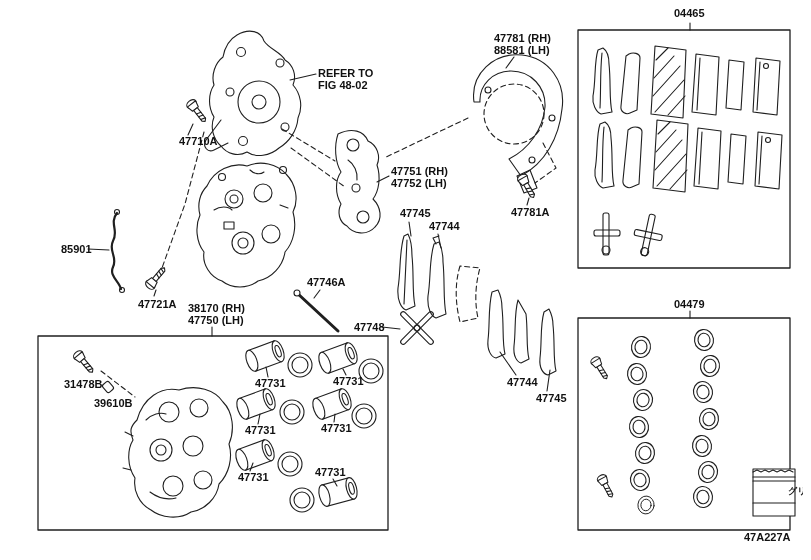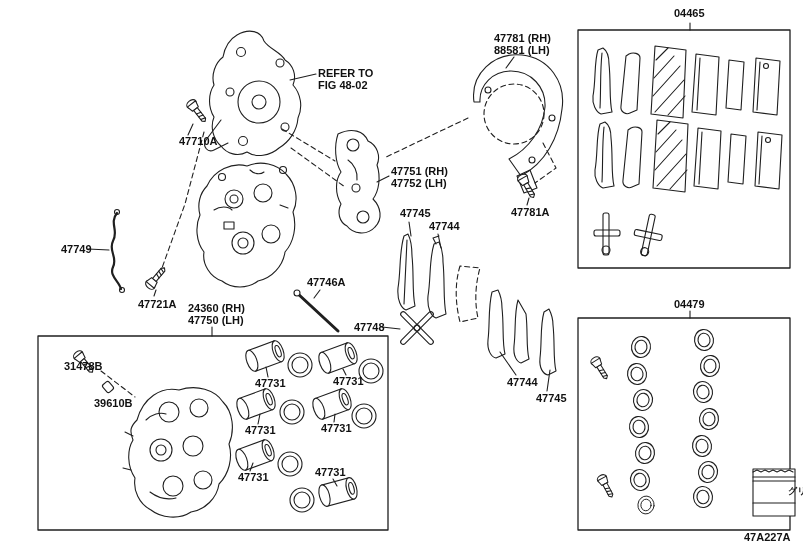--- a/index.html
+++ b/index.html
@@ -274,36 +274,36 @@
   <div class="lbl" style="left:179px;top:136px">47710A</div>
 
   <div class="lbl" style="left:391px;top:166px">
     <div>47751 (RH)</div>
     <div>47752 (LH)</div>
   </div>
 
   <div class="lbl" style="left:511px;top:207px">47781A</div>
   <div class="lbl" style="left:400px;top:208px">47745</div>
   <div class="lbl" style="left:429px;top:221px">47744</div>
-  <div class="lbl" style="left:61px;top:244px">47749</div>
+  <div class="lbl" style="left:61px;top:244px">85901</div>
   <div class="lbl" style="left:138px;top:299px">47721A</div>
 
   <div class="lbl" style="left:188px;top:303px">
-    <div>24360 (RH)</div>
+    <div>38170 (RH)</div>
     <div>47750 (LH)</div>
   </div>
 
   <div class="lbl" style="left:307px;top:277px">47746A</div>
   <div class="lbl" style="left:354px;top:322px">47748</div>
   <div class="lbl" style="left:507px;top:377px">47744</div>
   <div class="lbl" style="left:536px;top:393px">47745</div>
 
   <div class="lbl" style="left:674px;top:299px">04479</div>
 
-  <div class="lbl" style="left:64px;top:361px">31478B</div>
+  <div class="lbl" style="left:64px;top:379px">31478B</div>
   <div class="lbl" style="left:94px;top:398px">39610B</div>
 
   <div class="lbl" style="left:255px;top:378px">47731</div>
   <div class="lbl" style="left:333px;top:376px">47731</div>
   <div class="lbl" style="left:245px;top:425px">47731</div>
   <div class="lbl" style="left:321px;top:423px">47731</div>
   <div class="lbl" style="left:238px;top:472px">47731</div>
   <div class="lbl" style="left:315px;top:467px">47731</div>
 
   <div class="lbl small" style="left:788px;top:487px">グリス</div>

